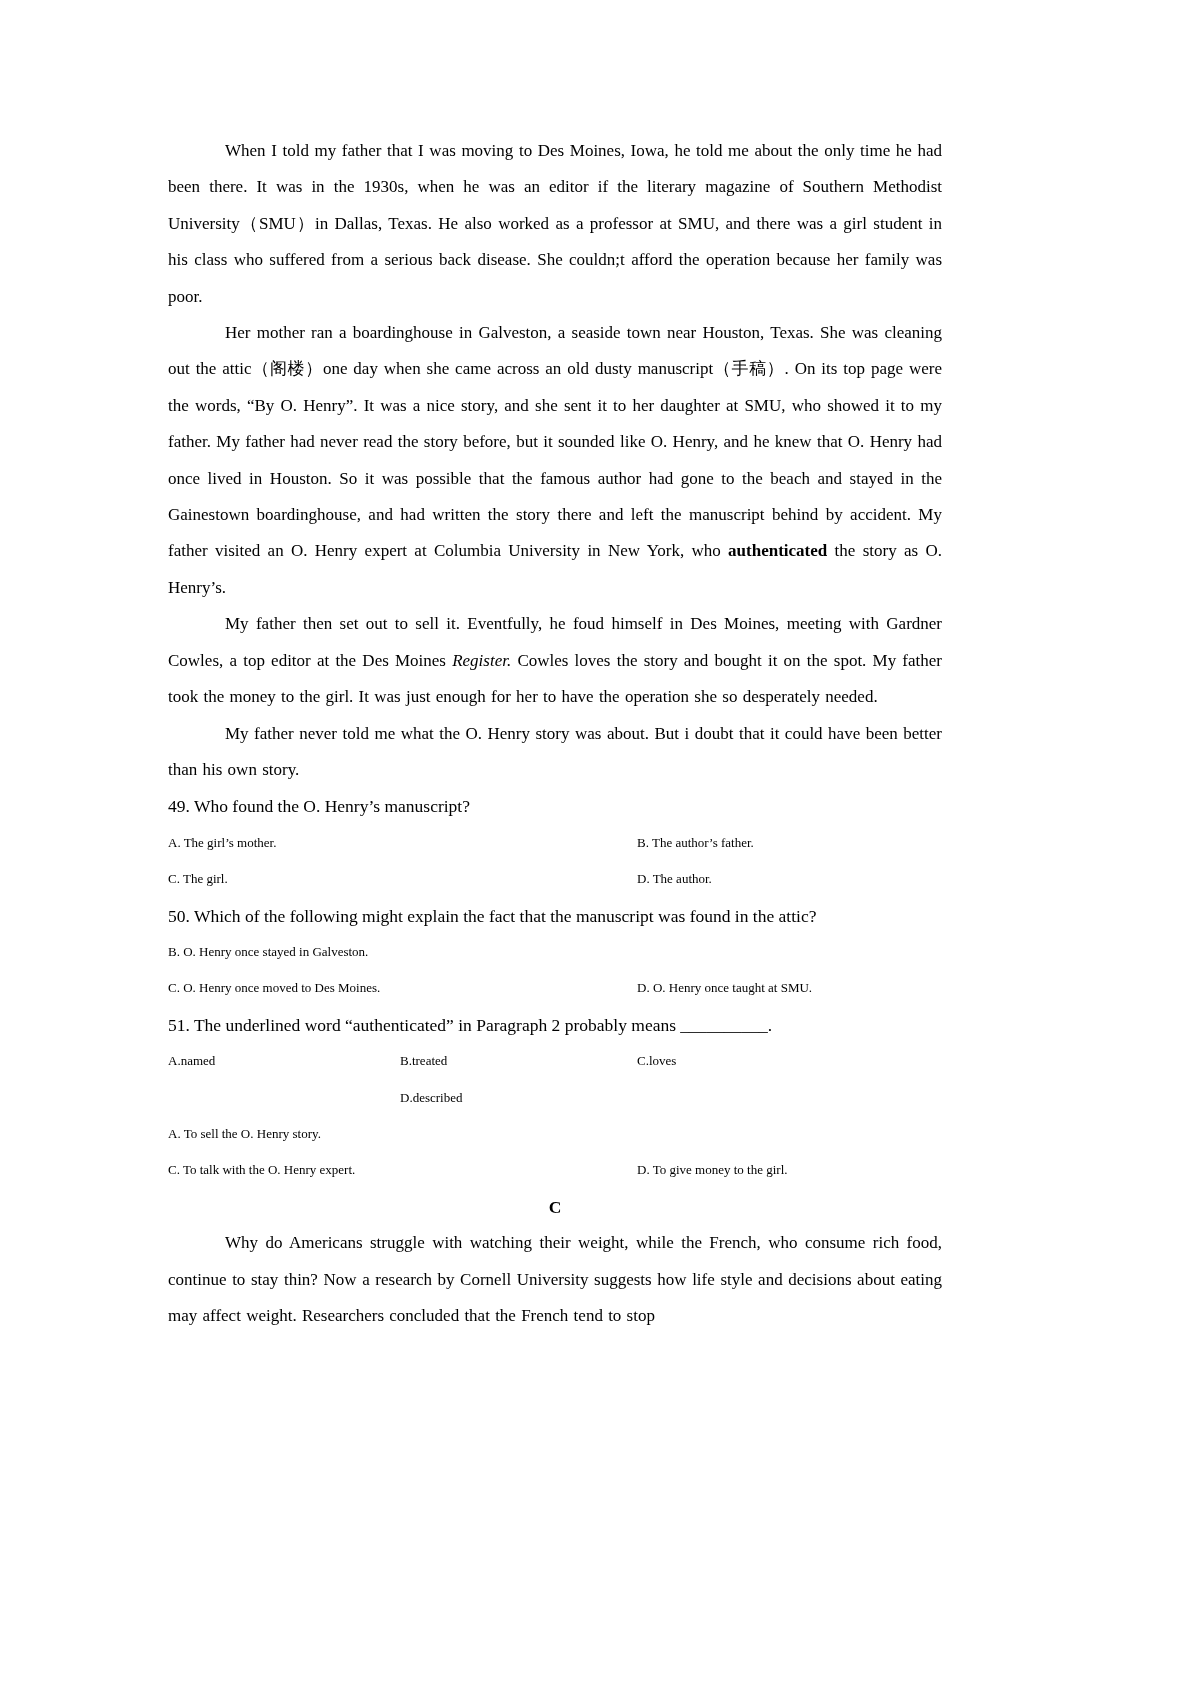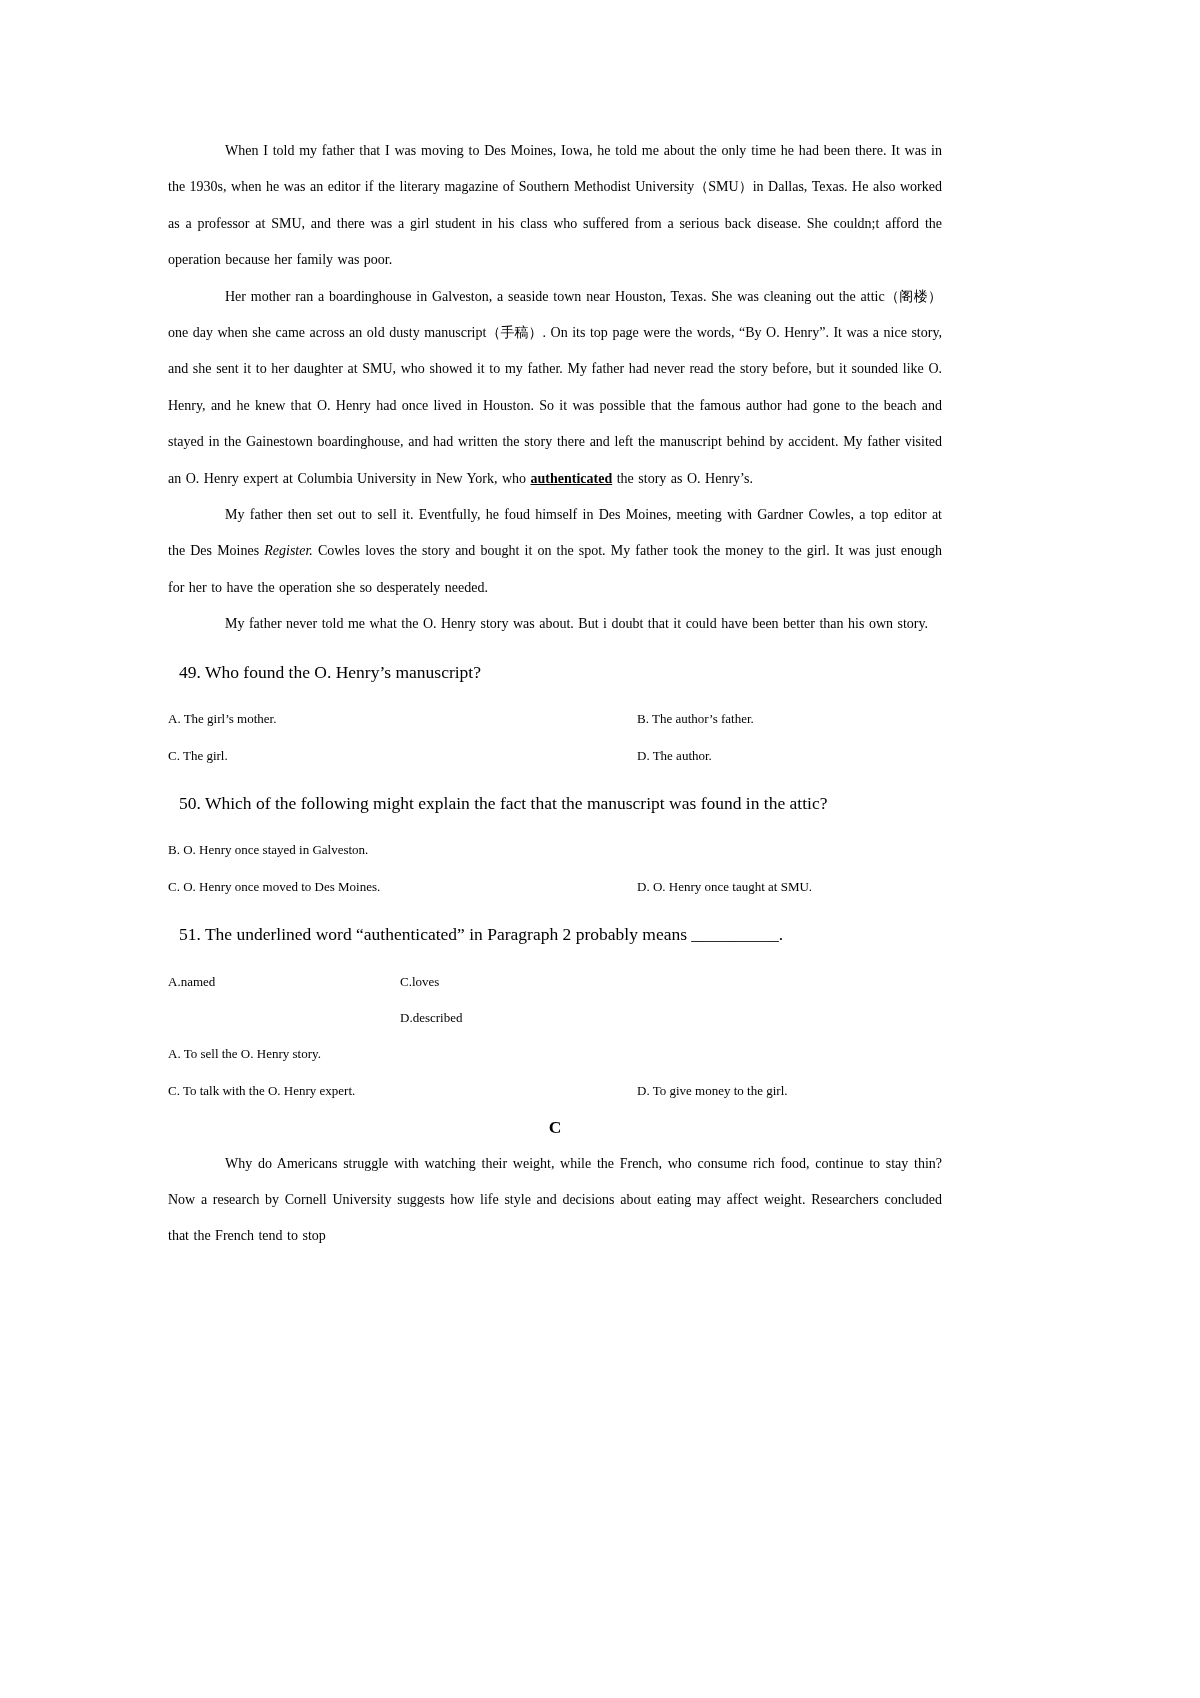--- a/index.html
+++ b/index.html
@@ -15,30 +15,30 @@
   .page {
     position: relative;
     width: 1200px;
     min-height: 1698px;
     box-sizing: border-box;
     padding: 133px 258px 60px 168px;
     background: #ffffff;
   }
   .para {
     margin: 0;
-    font-size: 14px;
+    font-size: 17px;
     line-height: 36.4px;
     text-align: justify;
     word-spacing: 1px;
   }
   .indent {
     text-indent: 57px;
   }
   .q-stem {
-    margin: 11px;
+    margin: 0;
     font-size: 17.5px;
     line-height: 36.4px;
     text-align: left;
   }
   .opt-row {
     display: flex;
     font-size: 13px;
     line-height: 36.4px;
   }
   .col-a { flex: 0 0 469px; }
@@ -49,21 +49,20 @@
   .c51-spacer { flex: 0 0 232px; }
   .section-heading {
     margin: 0;
     font-size: 17.5px;
     line-height: 36.4px;
     font-weight: bold;
     text-align: center;
   }
   .ul-bold {
     font-weight: bold;
-    text-decoration: underline;
   }
   .italic {
     font-style: italic;
     margin-top: 22px;
   }
 </style>
 </head>
 <body>
 
 <div class="page">
@@ -96,20 +95,21 @@
     <div class="opt-row">
       <span class="col-a">C. O. Henry once moved to Des Moines.</span>
       <span class="col-b">D. O. Henry once taught at SMU.</span>
     </div>
   </div>
 
   <div class="question">
     <p class="q-stem">51. The underlined word “authenticated” in Paragraph 2 probably means __________.</p>
     <div class="opt-row">
       <span class="c51-a">A.named</span>
+      <span class="c51-b">B.treated</span>
       <span class="c51-c">C.loves</span>
     </div>
     <div class="opt-row">
       <span class="c51-spacer"></span>
       <span class="c51-c">D.described</span>
     </div>
   </div>
 
   <div class="question">
     <div class="opt-row">

